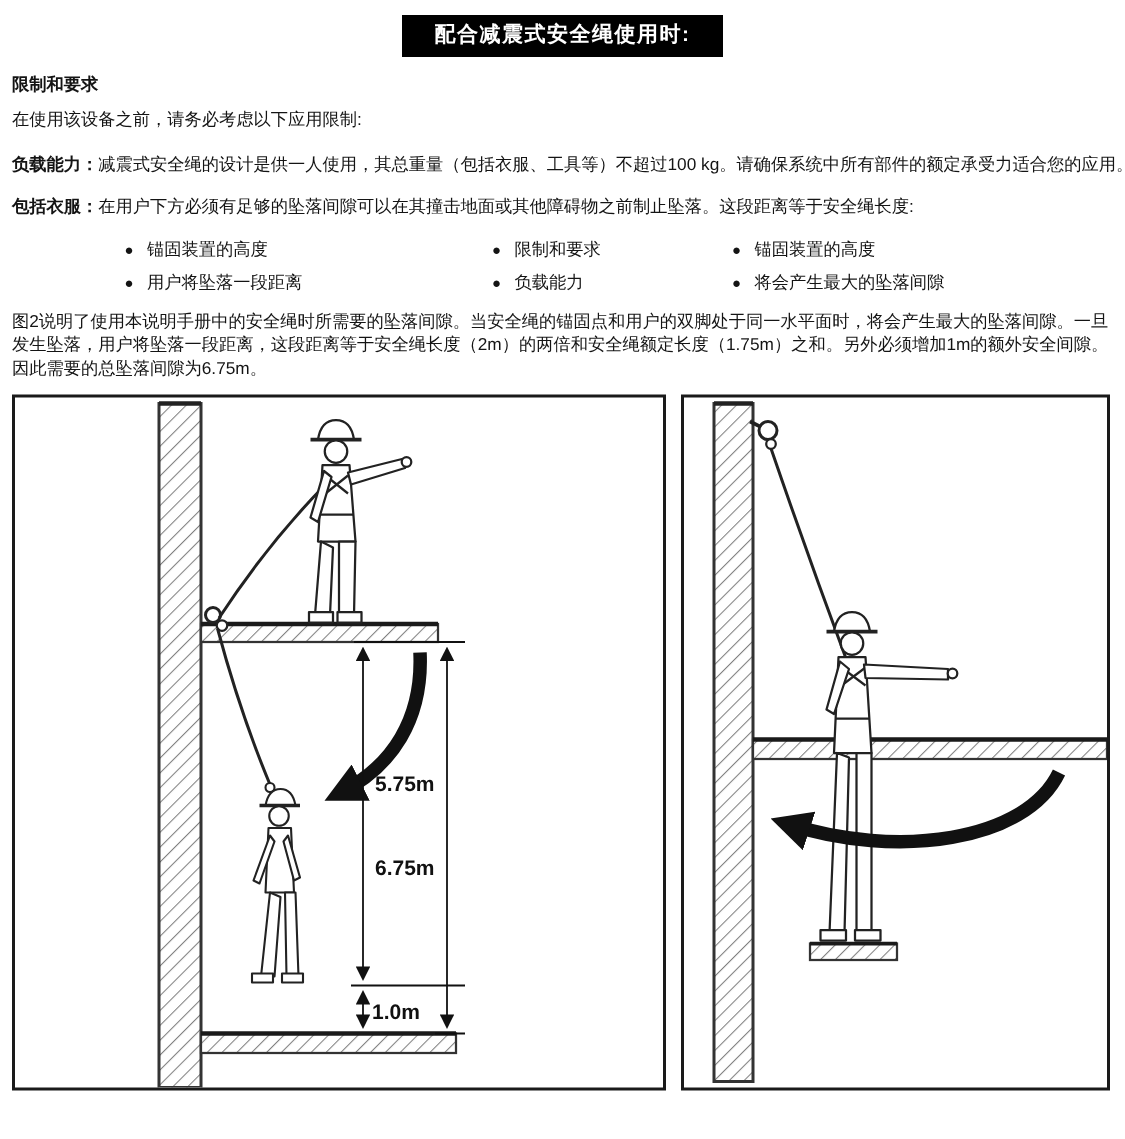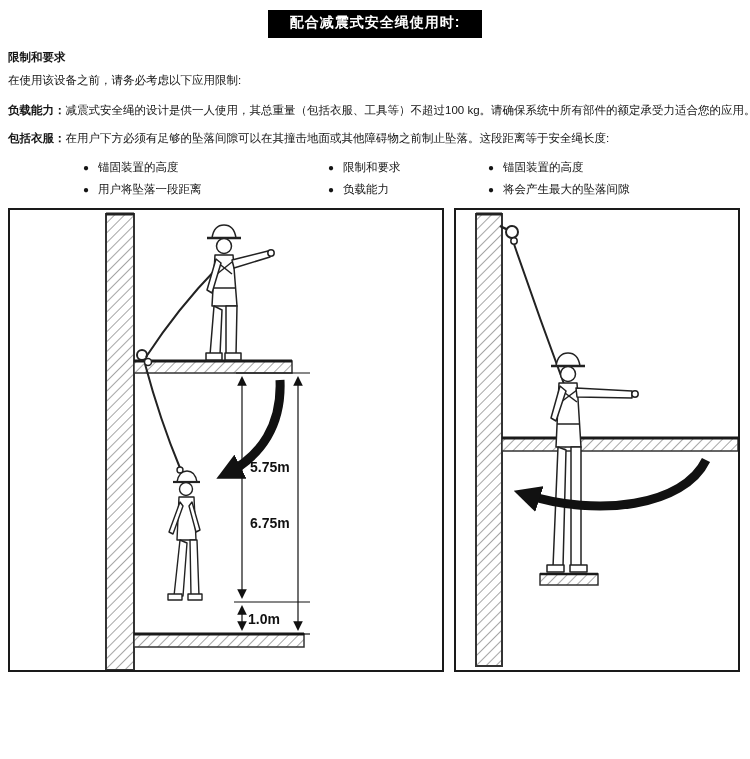--- a/index.html
+++ b/index.html
@@ -82,20 +82,21 @@
       <div class="bullet">
           <span class="dot">●</span>
           <span>负载能力</span>
         </div>
       <div class="bullet">
           <span class="dot">●</span>
           <span>将会产生最大的坠落间隙</span>
         </div>
     </div>
 
+    <div class="figure-para">图2说明了使用本说明手册中的安全绳时所需要的坠落间隙。当安全绳的锚固点和用户的双脚处于同一水平面时，将会产生最大的坠落间隙。一旦发生坠落，用户将坠落一段距离，这段距离等于安全绳长度（2m）的两倍和安全绳额定长度（1.75m）之和。另外必须增加1m的额外安全间隙。因此需要的总坠落间隙为6.75m。</div>
   </div>
 
   <div class="diagrams">
 
     <div class="dbox left">
       <svg viewBox="0 0 432 460">
         <defs>
           <pattern id="hL" width="7" height="7" patternUnits="userSpaceOnUse" patternTransform="rotate(45)">
             <rect width="7" height="7" fill="#ffffff"></rect>
             <line x1="0" y1="0" x2="0" y2="7" stroke="#808080" stroke-width="1.4"></line>

